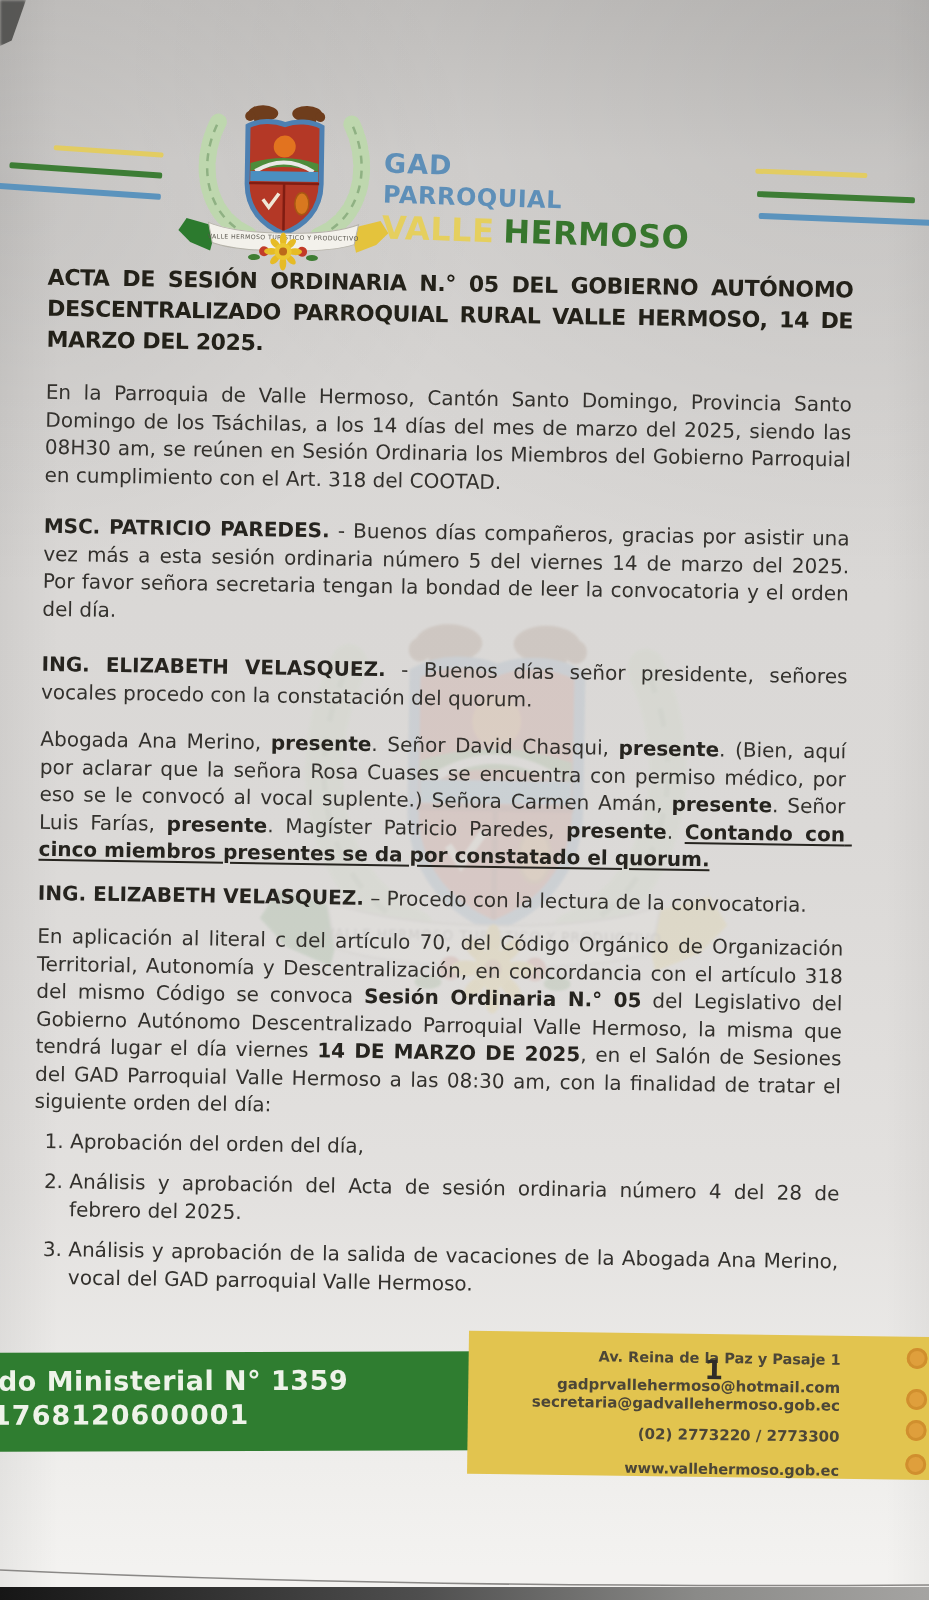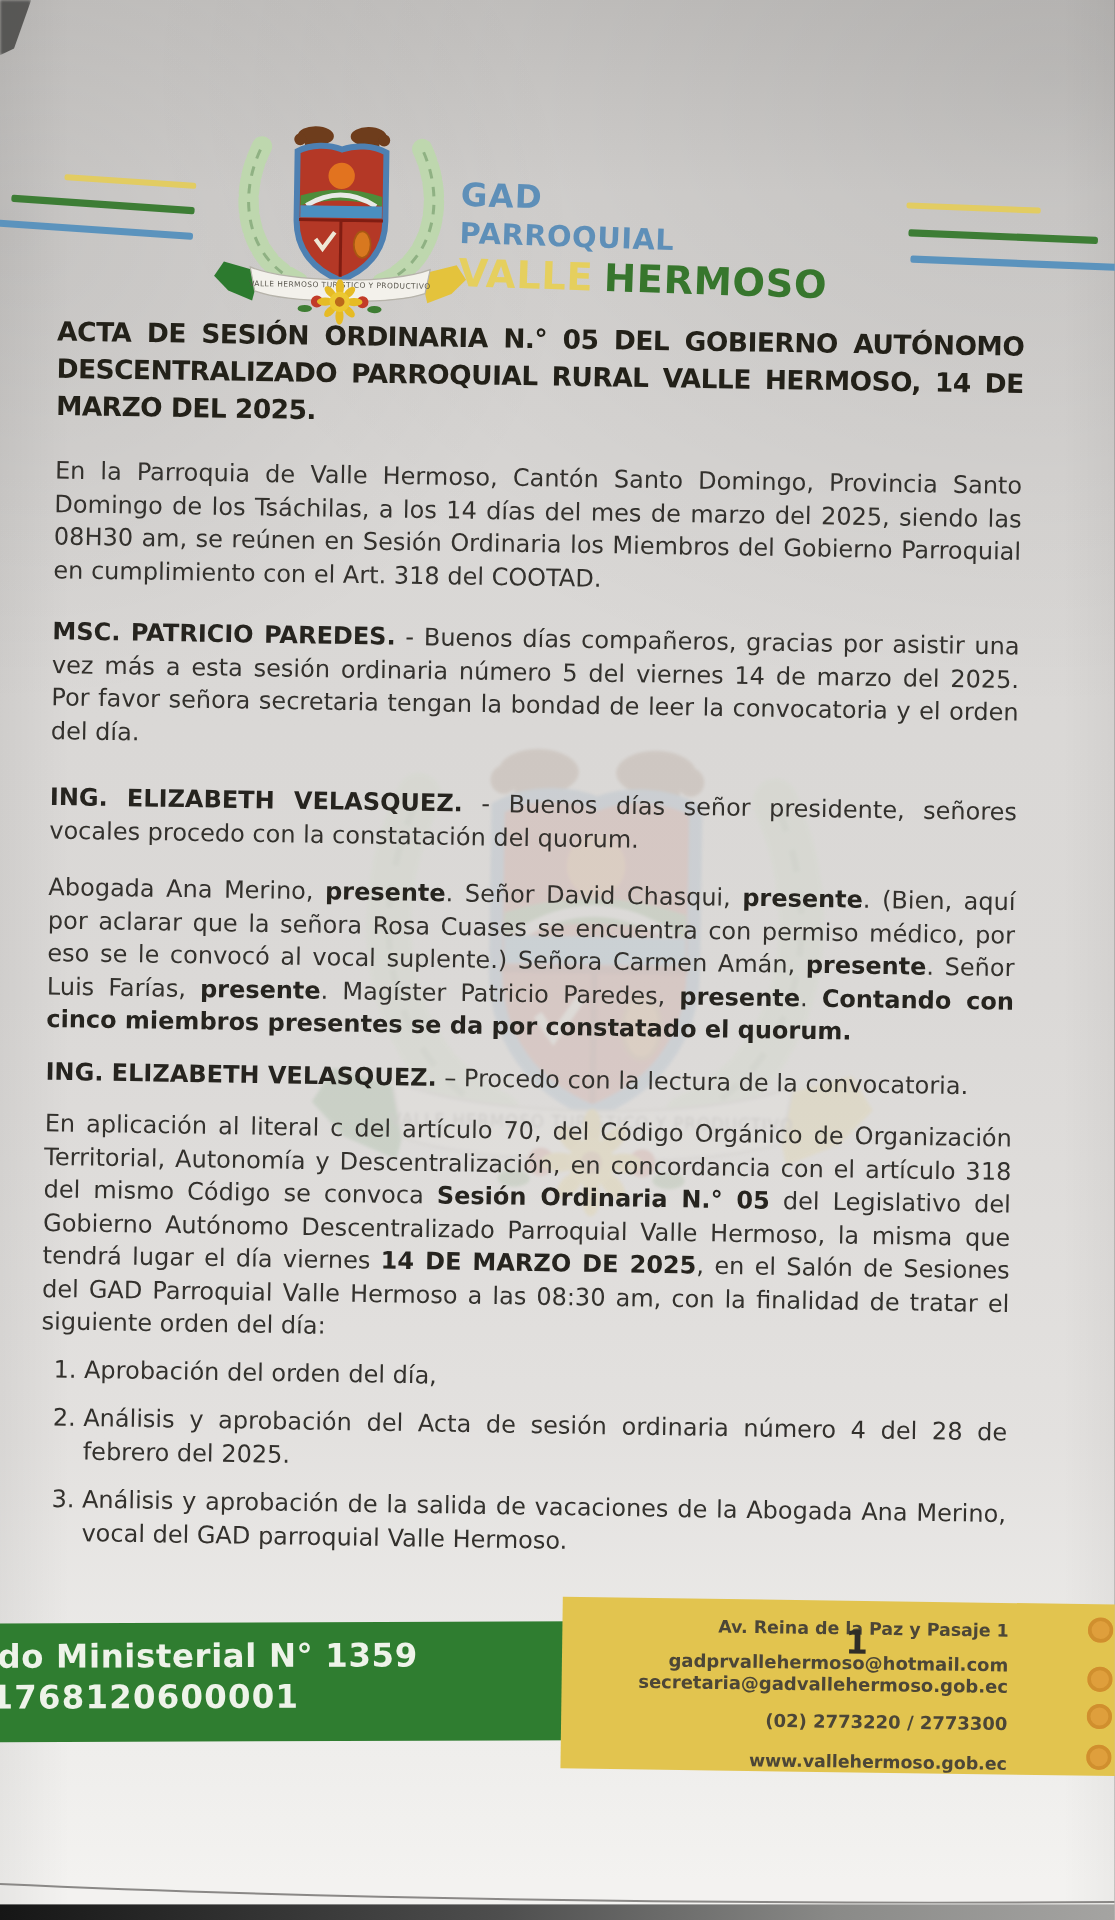--- a/index.html
+++ b/index.html
@@ -38,21 +38,21 @@
   .watermark{position:absolute;left:252px;top:585px;width:512px;height:424px;
     opacity:.10;filter:blur(1.2px);}
   
   .rot{position:absolute;inset:0;transform:rotate(.9deg);transform-origin:60px 0;}
   .content{position:absolute;left:52px;top:262px;width:806px;color:#33312d;}
   .title{font-size:22px;font-weight:700;line-height:31px;color:#232119;
     text-align:justify;letter-spacing:-.4px;margin:0 0 24px 0;}
   .content p{font-size:20px;line-height:27.5px;text-align:justify;margin:0;}
   .content p span{white-space:pre-wrap;}
   .b{font-weight:700;color:#26241f;}
-  .u{text-decoration-thickness:2px;text-underline-offset:3px;}
+  .u{text-decoration:underline;text-decoration-thickness:2px;text-underline-offset:3px;}
   .mb24{margin-bottom:24px!important;} .mb28{margin-bottom:28px!important;}
   .mb20{margin-bottom:20px!important;} .mb16{margin-bottom:16px!important;}
   .mb12{margin-bottom:12px!important;}
   ol{margin:0;padding-left:36px;}
   ol li{font-size:20px;line-height:27.5px;text-align:justify;margin-bottom:13px;color:#33312d;}
   
   .green-banner{position:absolute;left:-12px;top:1352px;width:497px;height:99px;
     background:#2f7d30;transform:rotate(-.2deg);color:#eef3e9;font-weight:700;
     padding-top:13px;box-sizing:border-box;}
   .green-banner .gl1{font-size:27px;letter-spacing:.5px;padding-left:10px;}

